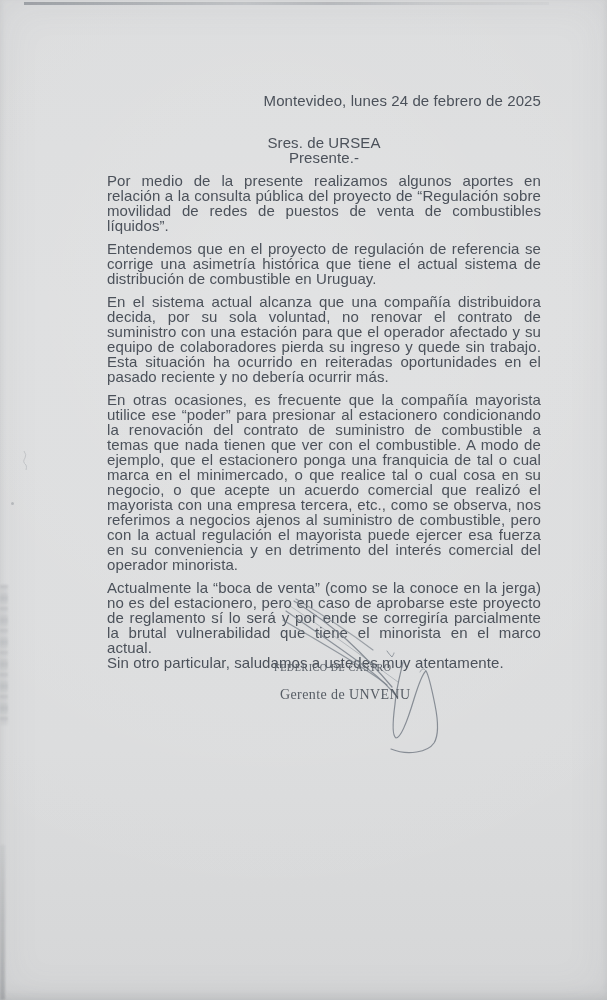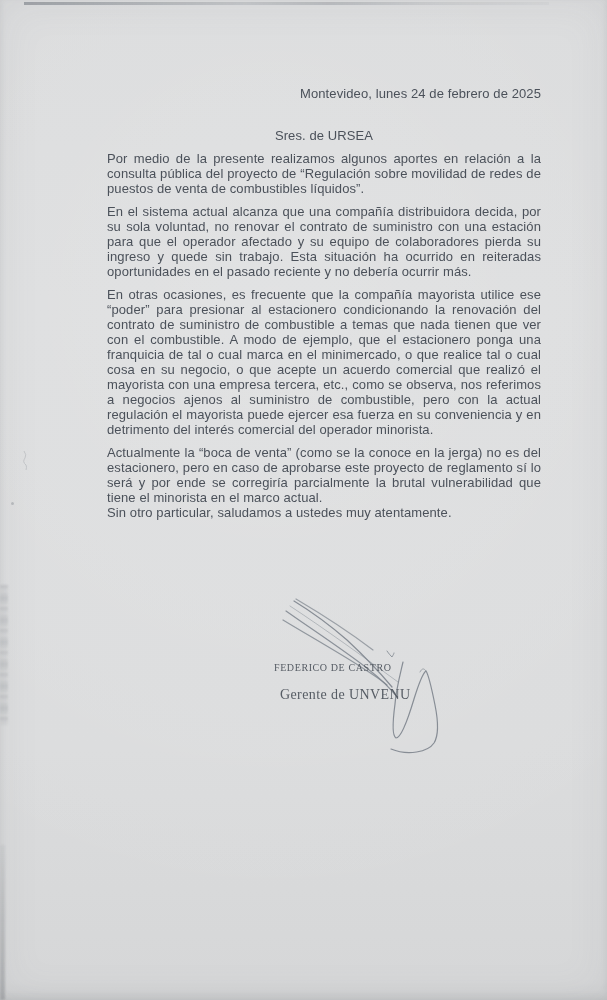--- a/index.html
+++ b/index.html
@@ -14,23 +14,23 @@
     background:
       radial-gradient(ellipse 140% 90% at 45% 30%, rgba(255,255,255,0.16), rgba(0,0,0,0) 70%),
       linear-gradient(180deg, #dadbdc 0%, #dcddde 30%, #dbdcdd 75%, #d6d7d8 98%, #cfd0d1 100%);
   }
   .page::after { 
     content: ""; position: absolute; inset: 0;
     box-shadow: inset 0 0 40px rgba(120,122,126,0.10), inset 0 -3px 6px rgba(110,112,116,0.12);
     pointer-events: none;
   }
   .content {
-    position: absolute; left: 107px; top: 86px; width: 434px;
+    position: absolute; left: 107px; top: 93px; width: 434px;
     color: #4b515a;
-    font-size: 13px;
+    font-size: 15px;
     line-height: 15px;
     letter-spacing: 0.1px;
     filter: blur(0.2px);
   }
   .date-line { text-align: right; }
   .recipient { margin-top: 27px; text-align: center; }
   .body-paragraphs p {
     margin: 8px 0 0 0;
     text-align: justify;
     text-justify: inter-word;
@@ -88,24 +88,26 @@
   <div class="artifact-dot"></div>
   <svg class="artifact-squiggle" width="10" height="22" viewBox="0 0 10 22">
     <path d="M4,1 q3,4 1,7 q-3,4 1,7 q1,2 0,5" fill="none" stroke="#8f949a" stroke-width="1"></path>
   </svg>
 
   <div class="content">
     <div class="date-line">Montevideo, lunes 24 de febrero de 2025</div>
 
     <div class="recipient">
       <div>Sres. de URSEA</div>
+      <div>Presente.-</div>
     </div>
 
     <div class="body-paragraphs">
       <p>Por medio de la presente realizamos algunos aportes en relación a la consulta pública del proyecto de “Regulación sobre movilidad de redes de puestos de venta de combustibles líquidos”.</p>
+      <p>Entendemos que en el proyecto de regulación de referencia se corrige una asimetría histórica que tiene el actual sistema de distribución de combustible en Uruguay.</p>
       <p>En el sistema actual alcanza que una compañía distribuidora decida, por su sola voluntad, no renovar el contrato de suministro con una estación para que el operador afectado y su equipo de colaboradores pierda su ingreso y quede sin trabajo. Esta situación ha ocurrido en reiteradas oportunidades en el pasado reciente y no debería ocurrir más.</p>
       <p>En otras ocasiones, es frecuente que la compañía mayorista utilice ese “poder” para presionar al estacionero condicionando la renovación del contrato de suministro de combustible a temas que nada tienen que ver con el combustible.  A modo de ejemplo, que el estacionero ponga una franquicia de tal o cual marca en el minimercado, o que realice tal o cual cosa en su negocio, o que acepte un acuerdo comercial que realizó el mayorista con una empresa tercera, etc., como se observa, nos referimos a negocios ajenos al suministro de combustible, pero con la actual regulación el mayorista puede ejercer esa fuerza en su conveniencia y en detrimento del interés comercial del operador minorista.</p>
       <p>Actualmente la “boca de venta” (como se la conoce en la jerga) no es del estacionero, pero en caso de aprobarse este proyecto de reglamento sí lo será y por ende se corregiría parcialmente la brutal vulnerabilidad que tiene el minorista en el marco actual.</p>
     </div>
 
     <div class="closing">Sin otro particular, saludamos a ustedes muy atentamente.</div>
   </div>
 
   <div class="signature-block">
     <svg class="signature-scrawl" width="220" height="185" viewBox="0 0 220 185">

